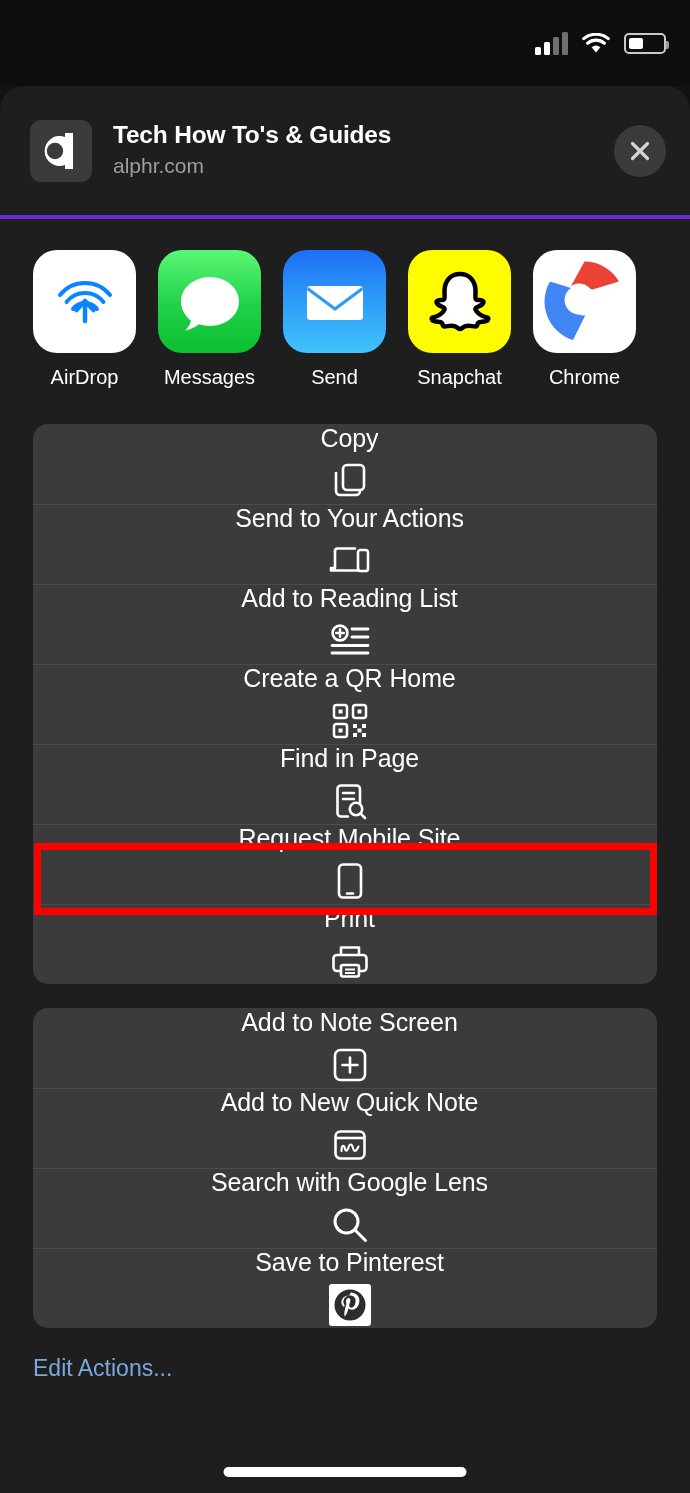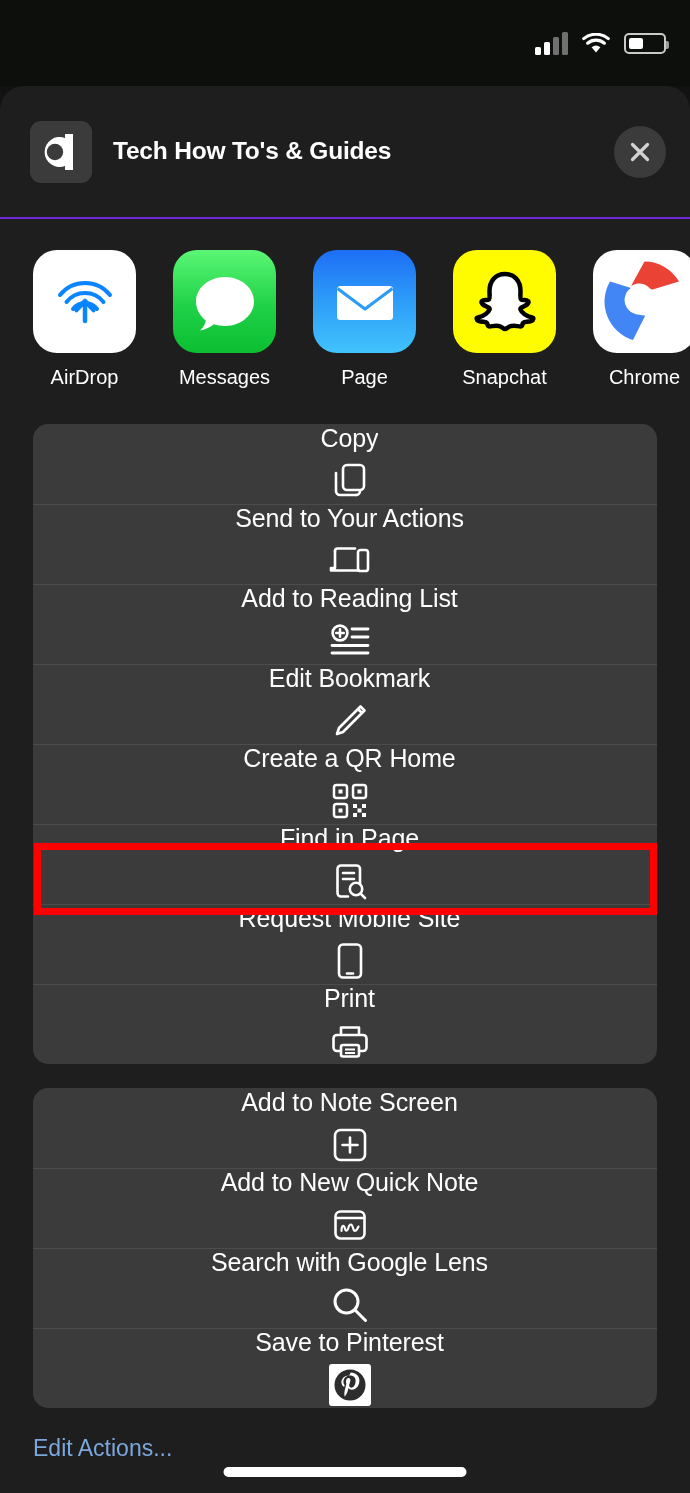--- a/index.html
+++ b/index.html
@@ -101,21 +101,21 @@
   }
 
   
   .sheet-header {
     position: relative;
     height: 133px;
     display: flex;
     align-items: center;
     padding: 0 24px 0 30px;
     box-sizing: border-box;
-    border-bottom: 2px solid #6d28d9;
+    border-bottom: 4px solid #6d28d9;
   }
   .favicon {
     width: 62px;
     height: 62px;
     border-radius: 11px;
     background: #3a3b3a;
     display: flex;
     align-items: center;
     justify-content: center;
     flex: 0 0 auto;
@@ -159,21 +159,21 @@
     padding: 0;
     cursor: pointer;
   }
   .close-btn svg { display: block; }
 
   
   .app-row {
     display: flex;
     align-items: flex-start;
     padding: 31px 0 0 33px;
-    gap: 37px;
+    gap: 22px;
     overflow: hidden;
   }
   .app-item {
     width: 103px;
     flex: 0 0 auto;
     text-align: center;
   }
   .app-icon {
     width: 103px;
     height: 103px;
@@ -308,20 +308,21 @@
     
     <div class="sheet-header">
       <div class="favicon">
         <svg width="52" height="52" viewBox="0 0 52 52">
           <path d="M30 8 h8 v36 h-8 v-4 a15 15 0 1 1 0 -28 Z" fill="#ffffff"></path>
           <circle cx="20" cy="26" r="8.2" fill="#3a3b3a"></circle>
         </svg>
       </div>
       <div class="header-text">
         <div class="header-title">Tech How To's &amp; Guides</div>
+        <div class="header-sub">alphr.com</div>
       </div>
       <button class="close-btn">
         <svg width="24" height="24" viewBox="0 0 24 24">
           <path d="M4.5 4.5 L19.5 19.5 M19.5 4.5 L4.5 19.5" stroke="#d2d3d2" stroke-width="3.2" stroke-linecap="round"></path>
         </svg>
       </button>
     </div>
 
     
     <div class="app-row">
@@ -350,21 +351,21 @@
         <div class="app-label">Messages</div>
       </div>
 
       <div class="app-item">
         <div class="app-icon ic-mail">
           <svg width="70" height="70" viewBox="0 0 70 70">
             <rect x="7" y="19" width="56" height="34" rx="3.5" fill="#ffffff"></rect>
             <path d="M7.5 21.5 L35 42 L62.5 21.5" fill="none" stroke="#2D9BF8" stroke-width="3.2" stroke-linejoin="round"></path>
           </svg>
         </div>
-        <div class="app-label">Page</div>
+        <div class="app-label">Send</div>
       </div>
 
       <div class="app-item">
         <div class="app-icon ic-snapchat">
           <svg width="74" height="74" viewBox="0 0 74 74">
             <path d="M37 9 C47 9 52.5 16.5 52.5 26 C52.5 31 52 33.5 53 34.5 C54.5 36 58 34 60 36 C61.5 37.8 59 40 55.5 41.5 C53 42.6 52 43 52.5 44.5 C53.5 47.5 58.5 51.5 64 52.5 C66 52.9 65.5 55 63.5 55.8 C60 57.2 56 56.6 55 58 C54.2 59.2 54.6 61.5 52.5 61.5 C49.5 61.5 46 59.5 41.5 61.5 C39.5 62.4 38.5 64 37 64 C35.5 64 34.5 62.4 32.5 61.5 C28 59.5 24.5 61.5 21.5 61.5 C19.4 61.5 19.8 59.2 19 58 C18 56.6 14 57.2 10.5 55.8 C8.5 55 8 52.9 10 52.5 C15.5 51.5 20.5 47.5 21.5 44.5 C22 43 21 42.6 18.5 41.5 C15 40 12.5 37.8 14 36 C16 34 19.5 36 21 34.5 C22 33.5 21.5 31 21.5 26 C21.5 16.5 27 9 37 9 Z" fill="#ffffff" stroke="#000000" stroke-width="4.5" stroke-linejoin="round"></path>
           </svg>
         </div>
         <div class="app-label">Snapchat</div>
       </div>
@@ -414,29 +415,20 @@
           <span class="row-label">Add to Reading List</span>
           <span class="row-icon">
             <svg width="40" height="34" viewBox="0 0 40 34">
               <circle cx="10" cy="9" r="7.4" fill="none" stroke="#fff" stroke-width="2.6"></circle>
               <path d="M10 5.2 V12.8 M6.2 9 H13.8" stroke="#fff" stroke-width="2.5" stroke-linecap="round"></path>
               <path d="M22 5 H38 M22 13 H38 M2 21.5 H38 M2 29 H38" stroke="#fff" stroke-width="2.8" stroke-linecap="round"></path>
             </svg>
           </span>
         </div>
 
-        <div class="row">
-          <span class="row-label">Edit Bookmark</span>
-          <span class="row-icon">
-            <svg width="36" height="36" viewBox="0 0 36 36">
-              <path d="M28.5 3.5 L32.5 7.5 L11 29 L5 31 L7 25 Z" fill="none" stroke="#fff" stroke-width="2.6" stroke-linejoin="round"></path>
-              <path d="M26 6 L30 10" stroke="#fff" stroke-width="2.6"></path>
-            </svg>
-          </span>
-        </div>
 
         <div class="row">
           <span class="row-label">Create a QR Home</span>
           <span class="row-icon">
             <svg width="36" height="36" viewBox="0 0 36 36" fill="none" stroke="#fff">
               <rect x="2" y="2" width="13" height="13" rx="2.5" stroke-width="2.5"></rect>
               <rect x="6.5" y="6.5" width="4" height="4" fill="#fff" stroke="none"></rect>
               <rect x="21" y="2" width="13" height="13" rx="2.5" stroke-width="2.5"></rect>
               <rect x="25.5" y="6.5" width="4" height="4" fill="#fff" stroke="none"></rect>
               <rect x="2" y="21" width="13" height="13" rx="2.5" stroke-width="2.5"></rect>

